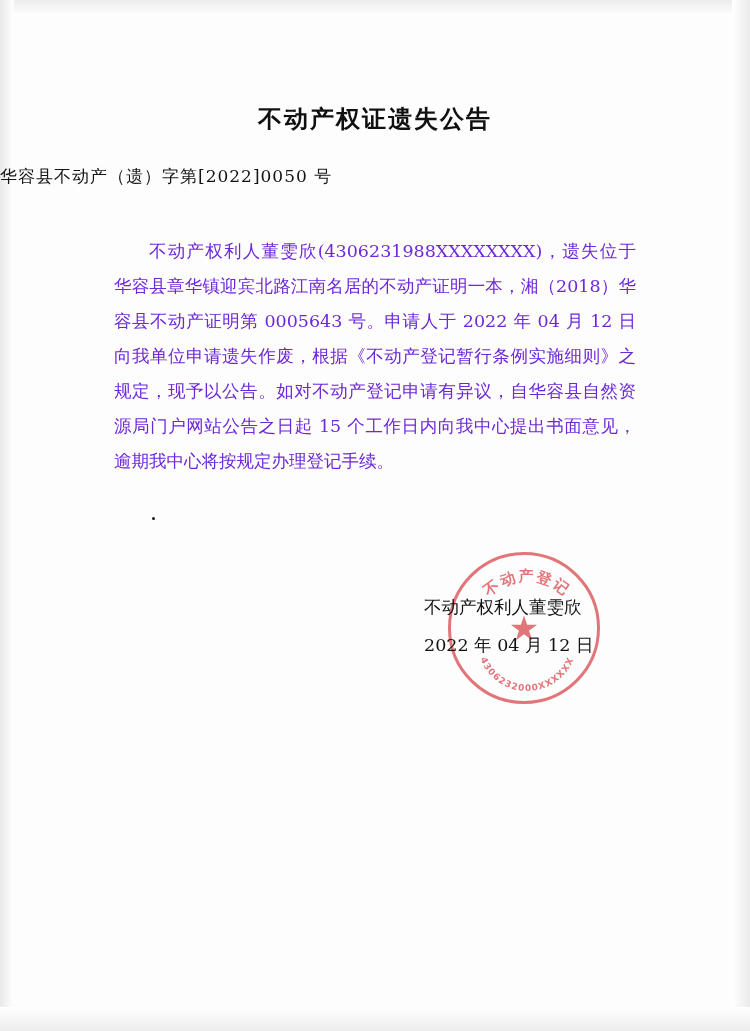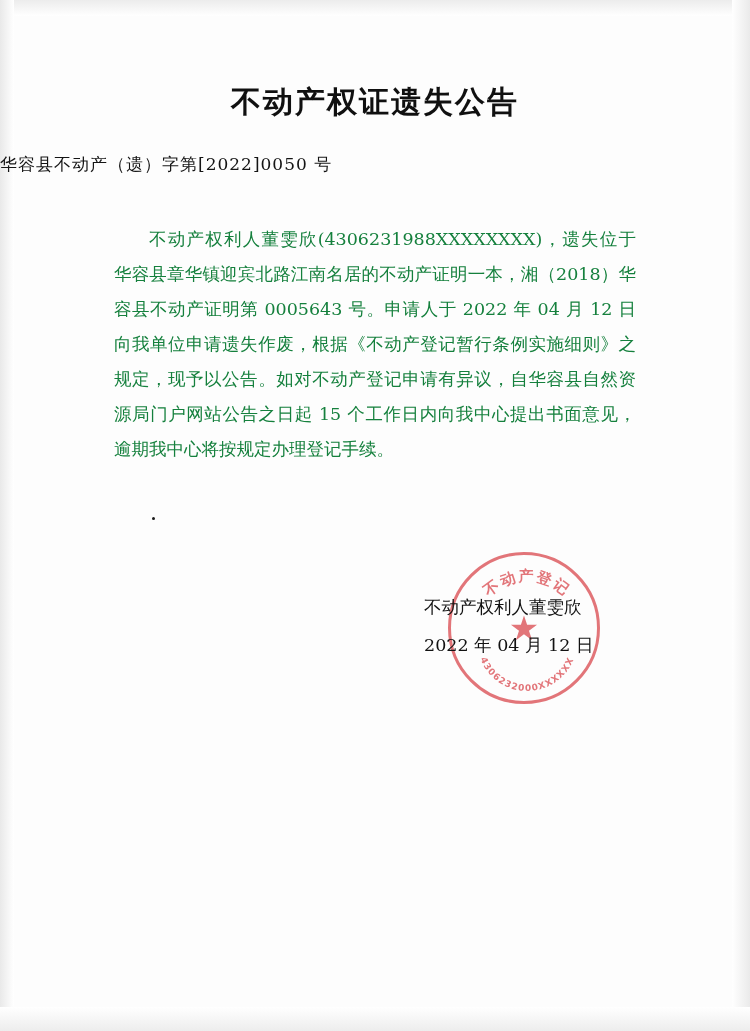--- a/index.html
+++ b/index.html
@@ -47,45 +47,45 @@
     background: linear-gradient(to top, #ededed, #ffffff);
   }
 
   .content {
     position: absolute;
     left: 0; top: 0;
     width: 750px;
   }
 
   .doc-title {
-    margin-top: 82px;
+    margin-top: 103px;
     text-align: center;
     font-family: "DejaVu Sans", "Liberation Sans", sans-serif;
     font-weight: bold;
-    font-size: 30px;
+    font-size: 24px;
     letter-spacing: 2px;
     color: #101010;
   }
 
   .doc-subtitle {
     margin-top: 30px;
     text-align: left;
     font-size: 17px;
     letter-spacing: 1px;
     color: #141414;
   }
 
   .body-block {
     margin: 46px auto 0 auto;
     width: 522px;
     font-size: 17.5px;
     line-height: 35px;
     text-align: justify;
     text-justify: inter-ideograph;
-    color: #15803d;
+    color: #6d28d9;
   }
   .body-block p {
     margin: 0;
     text-indent: 2em;
   }
 
   .sign-block {
     position: absolute;
     left: 424px;
     top: 588px;

